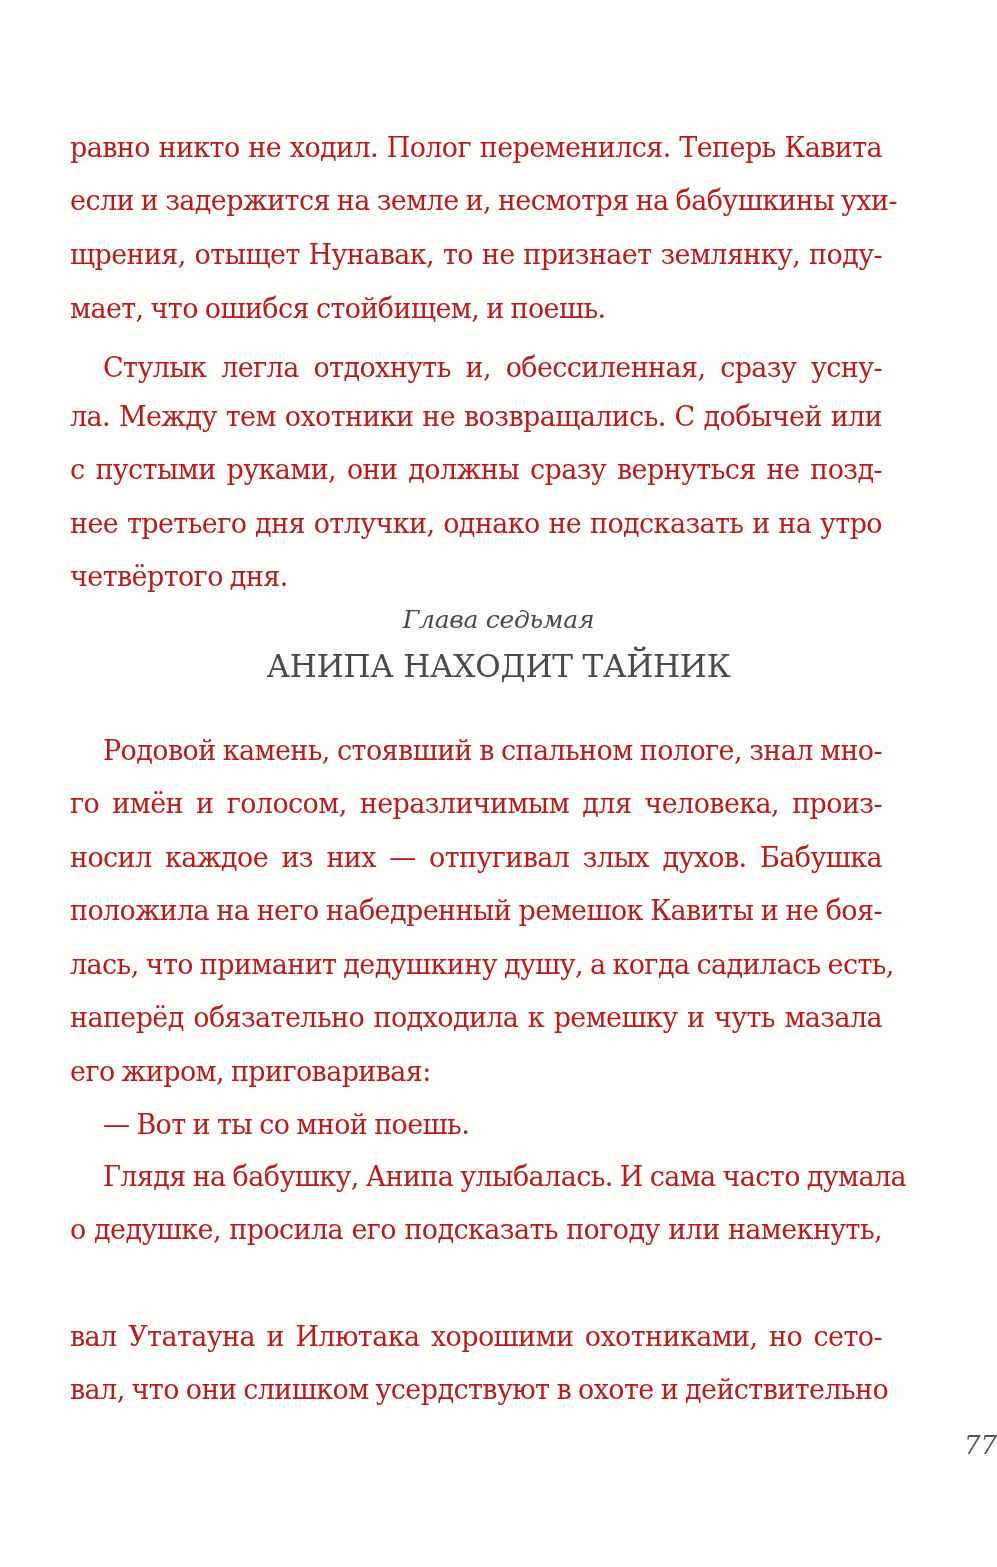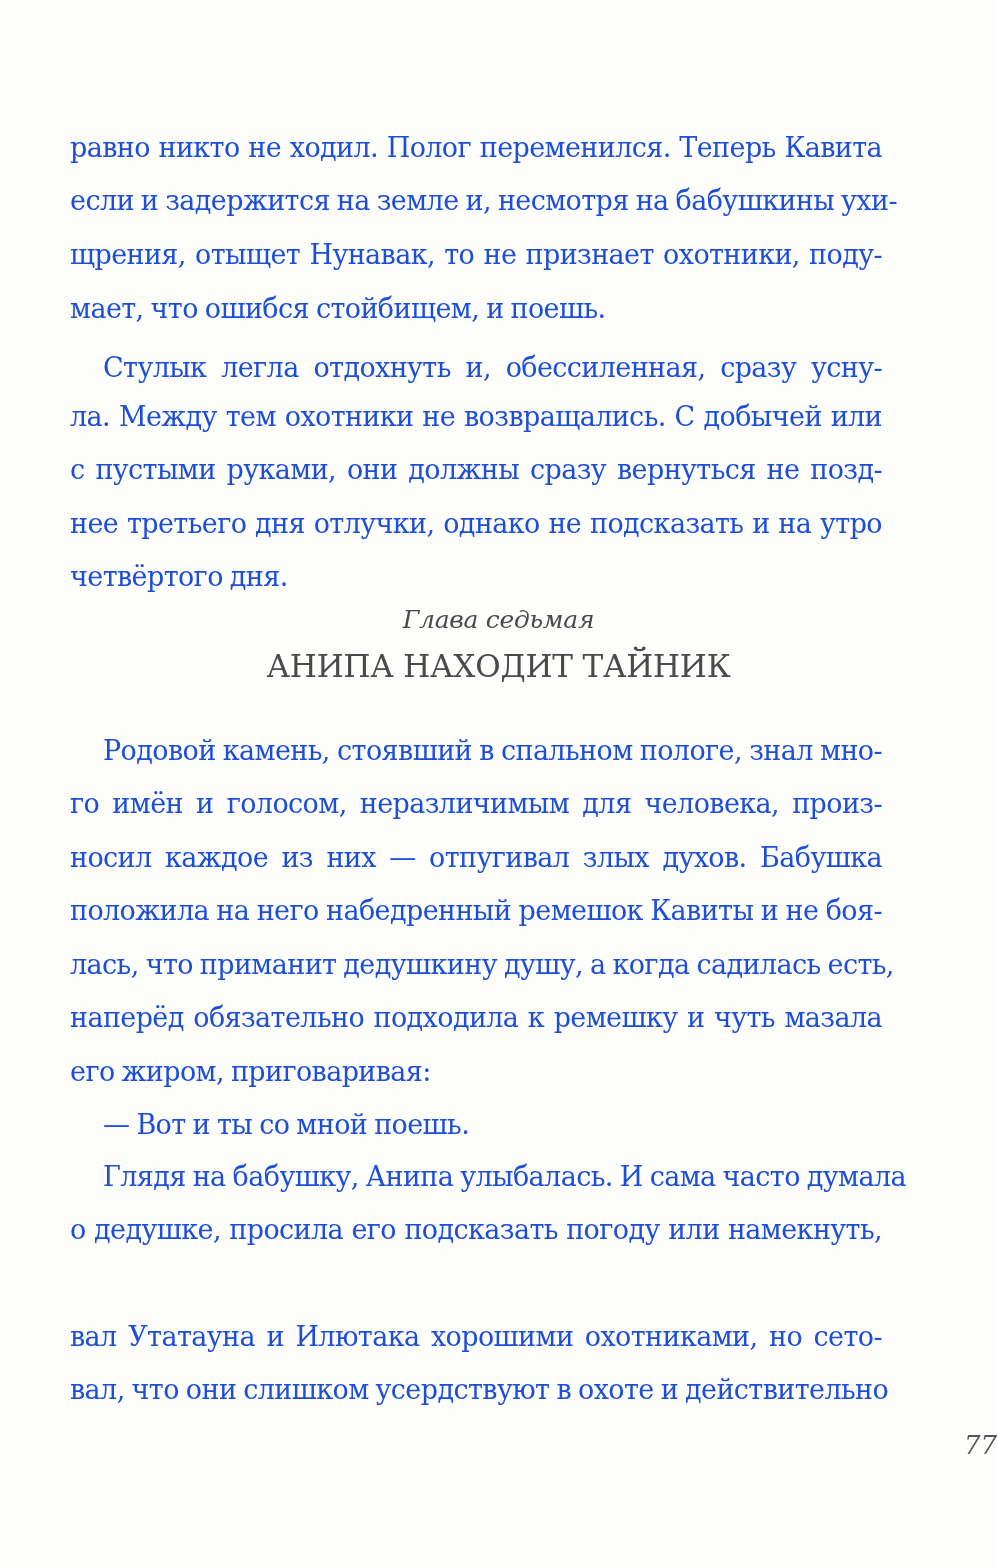--- a/index.html
+++ b/index.html
@@ -22,21 +22,21 @@
   }
   .line {
     position: absolute;
     left: 70px;
     width: 812px;
     height: 40px;
     font-family: "DejaVu Serif", "Liberation Serif", serif;
     font-size: 27px;
     letter-spacing: -0.6px;
     word-spacing: -1px;
-    color: #1d4ed8;
+    color: #b91c1c;
     text-align: justify;
     text-align-last: justify;
     white-space: nowrap;
     line-height: 40px;
   }
   .line.last {
     text-align-last: left;
   }
   .line.indent {
     left: 103px;
@@ -82,21 +82,21 @@
     color: #555555;
   }
 </style>
 </head>
 <body>
 
 <div class="page">
 
   <div class="line" style="top:128px">равно никто не ходил. Полог переменился. Теперь Кавита</div>
   <div class="line" style="top:181px">если и задержится на земле и, несмотря на бабушкины ухи-</div>
-  <div class="line" style="top:235px">щрения, отыщет Нунавак, то не признает охотники, поду-</div>
+  <div class="line" style="top:235px">щрения, отыщет Нунавак, то не признает землянку, поду-</div>
   <div class="line last" style="top:289px">мает, что ошибся стойбищем, и поешь.</div>
 
   <div class="line indent" style="top:348px">Стулык легла отдохнуть и, обессиленная, сразу усну-</div>
   <div class="line" style="top:397px">ла. Между тем охотники не возвращались. С добычей или</div>
   <div class="line" style="top:450px">с пустыми руками, они должны сразу вернуться не позд-</div>
   <div class="line" style="top:504px">нее третьего дня отлучки, однако не подсказать и на утро</div>
   <div class="line last" style="top:557px">четвёртого дня.</div>
 
   <div class="chapter-label">Глава седьмая</div>
   <div class="chapter-title">АНИПА НАХОДИТ ТАЙНИК</div>

